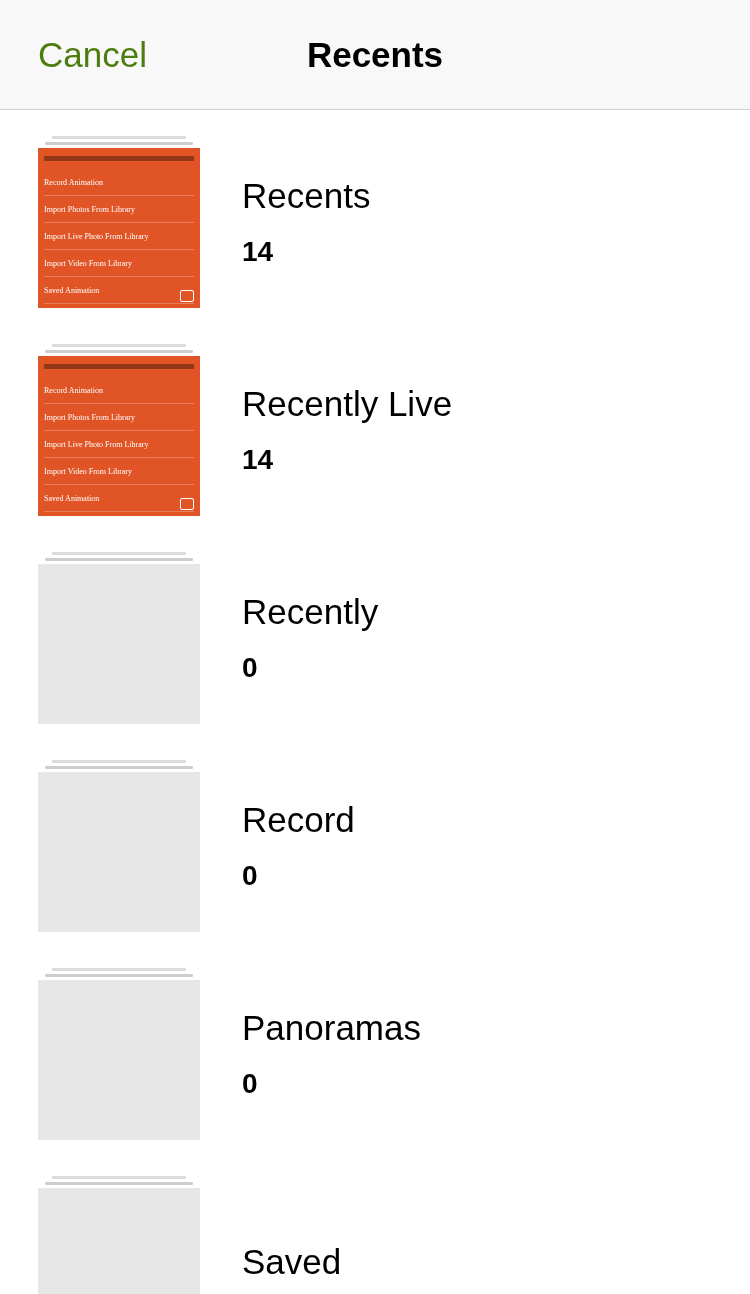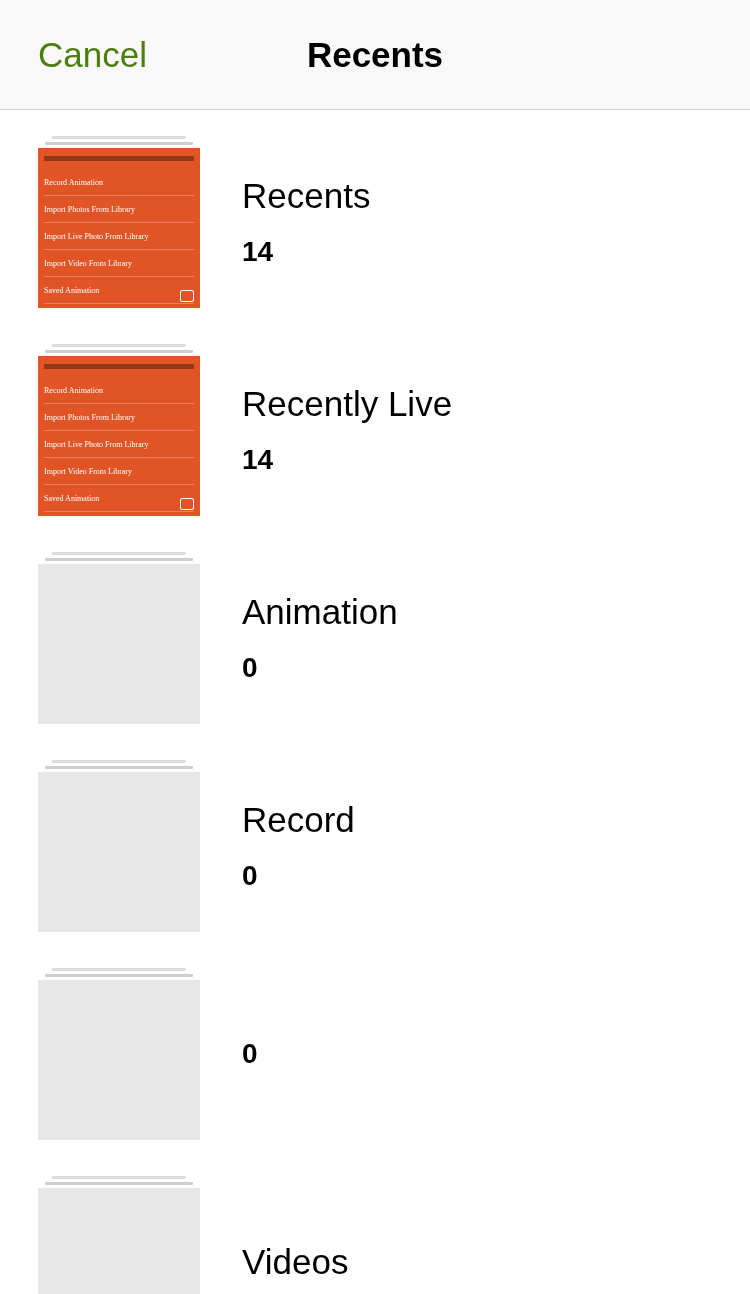--- a/index.html
+++ b/index.html
@@ -177,21 +177,21 @@
         <div class="album-count">14</div>
       </div>
     </div>
     <div class="album-row">
       <div class="thumb-wrapper">
         <div class="thumb-stack-back"></div>
         <div class="thumb-stack-mid"></div>
         <div class="thumb-main"></div>
       </div>
       <div class="album-info">
-        <div class="album-name">Animation</div>
+        <div class="album-name">Recently</div>
         <div class="album-count">0</div>
       </div>
     </div>
     <div class="album-row">
       <div class="thumb-wrapper">
         <div class="thumb-stack-back"></div>
         <div class="thumb-stack-mid"></div>
         <div class="thumb-main"></div>
       </div>
       <div class="album-info">
@@ -199,26 +199,27 @@
         <div class="album-count">0</div>
       </div>
     </div>
     <div class="album-row">
       <div class="thumb-wrapper">
         <div class="thumb-stack-back"></div>
         <div class="thumb-stack-mid"></div>
         <div class="thumb-main"></div>
       </div>
       <div class="album-info">
+        <div class="album-name">Panoramas</div>
         <div class="album-count">0</div>
       </div>
     </div>
     <div class="album-row">
       <div class="thumb-wrapper">
         <div class="thumb-stack-back"></div>
         <div class="thumb-stack-mid"></div>
         <div class="thumb-main"></div>
       </div>
       <div class="album-info">
-        <div class="album-name">Videos</div>
+        <div class="album-name">Saved</div>
       </div>
     </div>
   </div>
 
 </body></html>

